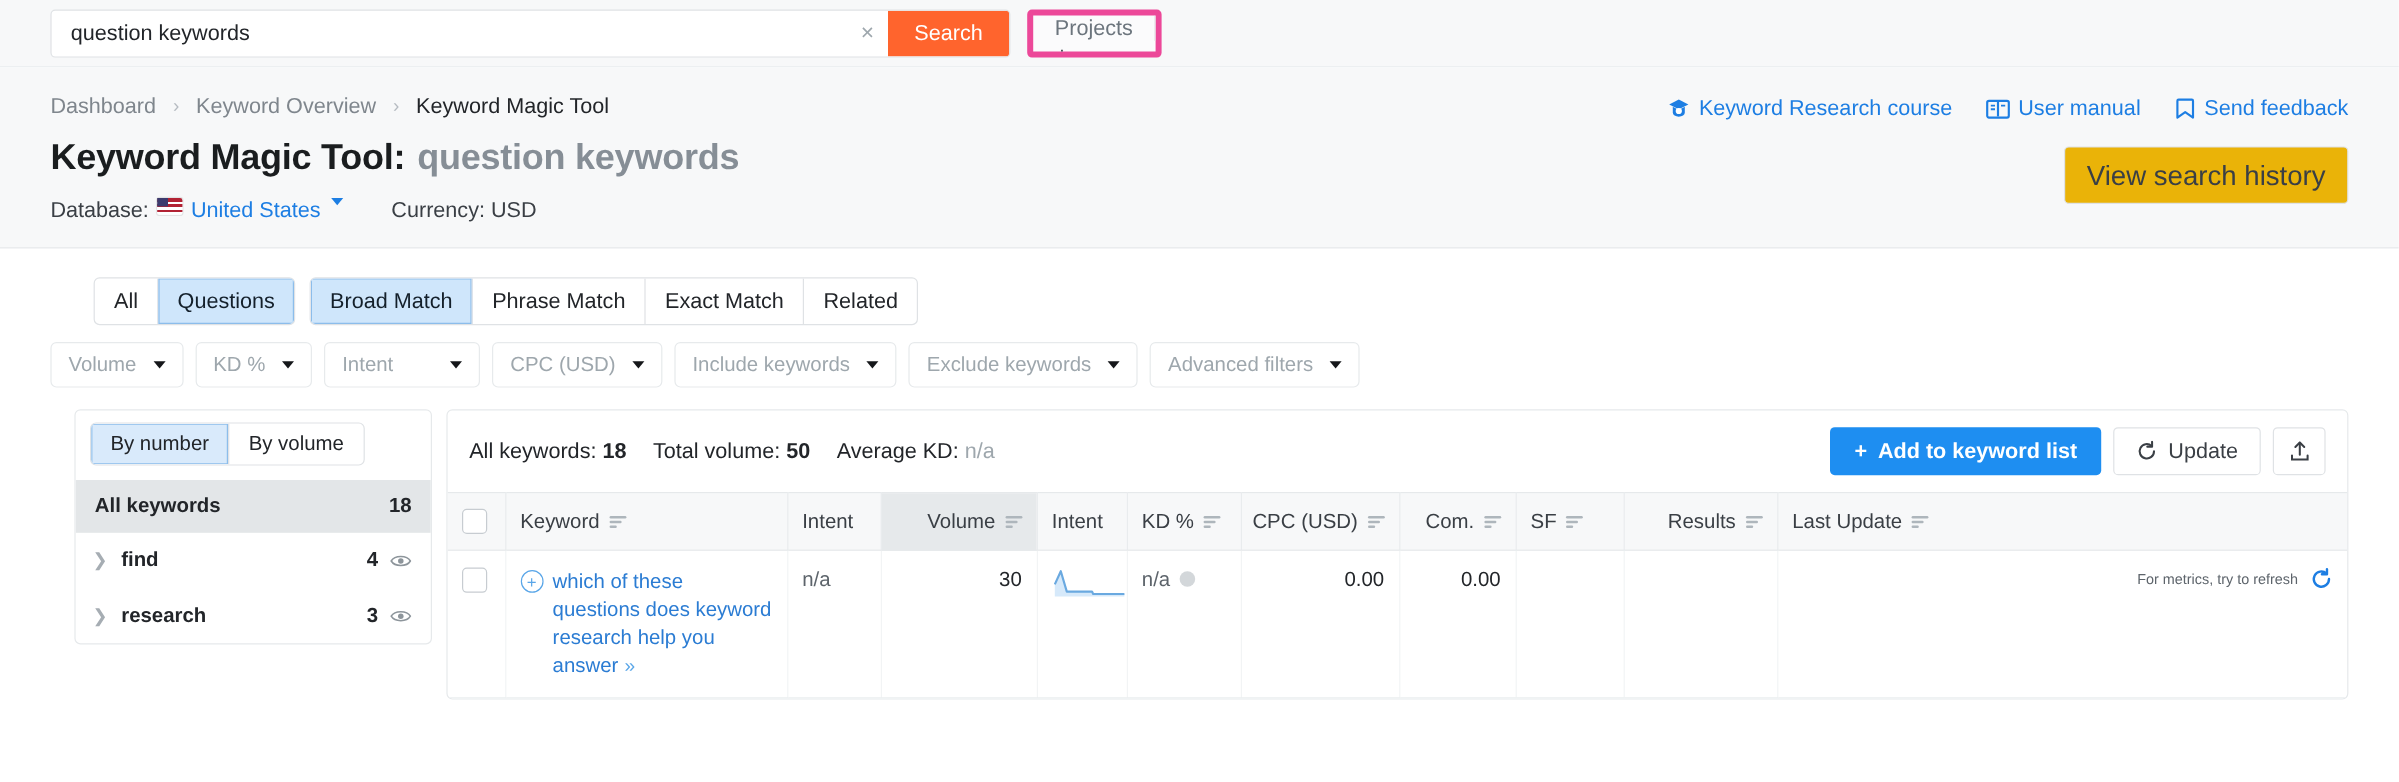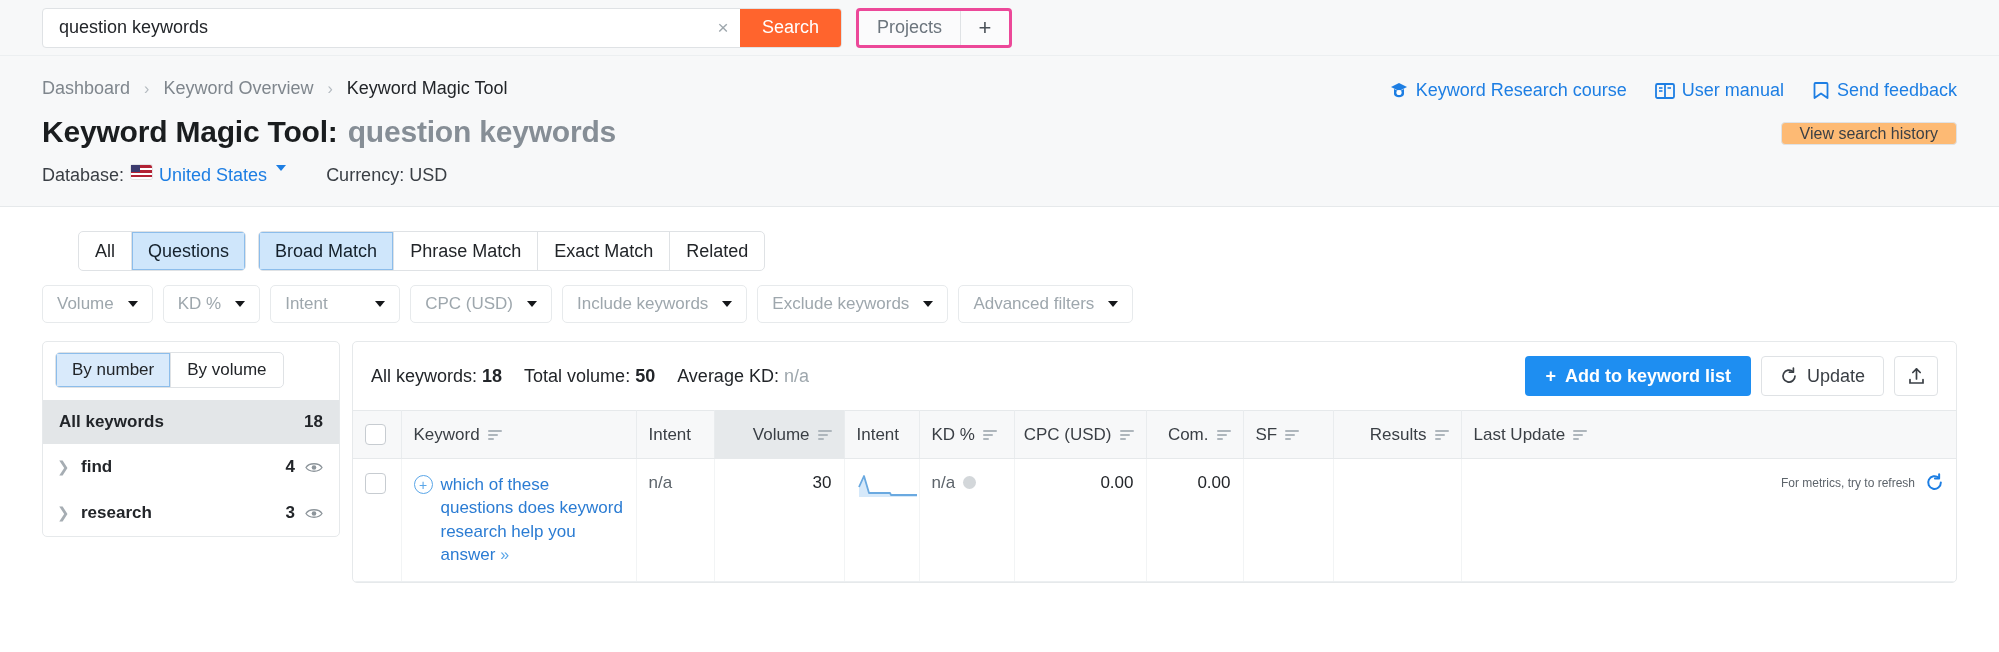--- a/index.html
+++ b/index.html
@@ -57,24 +57,25 @@
     border: 0;
     padding: 0 22px;
     font-size: 18px;
     font-family: "Liberation Sans", sans-serif;
     cursor: pointer;
   }
   .projects-group {
     display: flex;
     align-items: flex-start;
     height: 40px;
-    border: 3px solid #ec4899;
+    border: 5px solid #ec4899;
     border-radius: 4px;
     background: #fbfbfc;
     overflow: hidden;
+    flex-direction: column;
   }
   .projects-btn {
     padding: 0 18px;
     height: 100%;
     display: flex; align-items: center;
     font-size: 18px;
     color: #6c757d;
     border-right: 1px solid #dfe2e5;
     cursor: pointer;
   }
@@ -136,24 +137,24 @@
     border-top: 6px solid currentColor; margin-left: 2px; }
 
   .head-links {
     position: absolute; right: 42px; top: 24px;
     display: flex; align-items: center; gap: 28px;
     font-size: 18px; color: #1d7ee3;
   }
   .head-links .hl { display: flex; align-items: center; gap: 7px; cursor: pointer; }
   .hist-btn {
     position: absolute; right: 42px; top: 66px;
-    height: 23px; padding: 0 18px;
+    height: 48px; padding: 0 18px;
     display: flex; align-items: center;
-    background: #fdba74; border: 1px solid #dfe2e5; border-radius: 4px;
-    font-size: 16px; color: #3a3f45; cursor: pointer;
+    background: #eab308; border: 1px solid #dfe2e5; border-radius: 4px;
+    font-size: 23px; color: #3a3f45; cursor: pointer;
   }
 
   
   .filters { padding: 24px 42px 18px 42px; background: #fff; }
   .matchbar { display: flex; align-items: center; gap: 12px; padding-left: 36px; }
   .seg {
     display: flex; align-items: center;
     border: 1px solid #dfe2e5; border-radius: 5px; overflow: hidden;
     background: #fff; height: 40px;
   }
@@ -186,21 +187,21 @@
 
   .filterbar { display: flex; align-items: center; gap: 10px; margin-top: 14px; }
   .fbtn {
     display: flex; align-items: center; justify-content: space-between;
     gap: 14px; height: 38px; padding: 0 14px;
     border: 1px solid #e7eaec; border-radius: 5px; background: #fff;
     color: #9ea7ad; font-size: 17px; cursor: pointer; white-space: nowrap;
   }
 
   
-  .content { display: flex; gap: 12px; padding: 0 42px; align-items: flex-start; }
+  .content { display: flex; gap: 12px; padding: 0 42px; align-items: flex-start; margin-left: 20px; }
 
   .side {
     width: 298px; flex: none;
     background: #fff; border: 1px solid #e6e9eb; border-radius: 5px;
     overflow: hidden;
   }
   .side-head { padding: 10px 12px 12px; }
   .side-seg {
     display: inline-flex; border: 1px solid #dfe2e5; border-radius: 5px;
     overflow: hidden; background: #fff; height: 36px;

